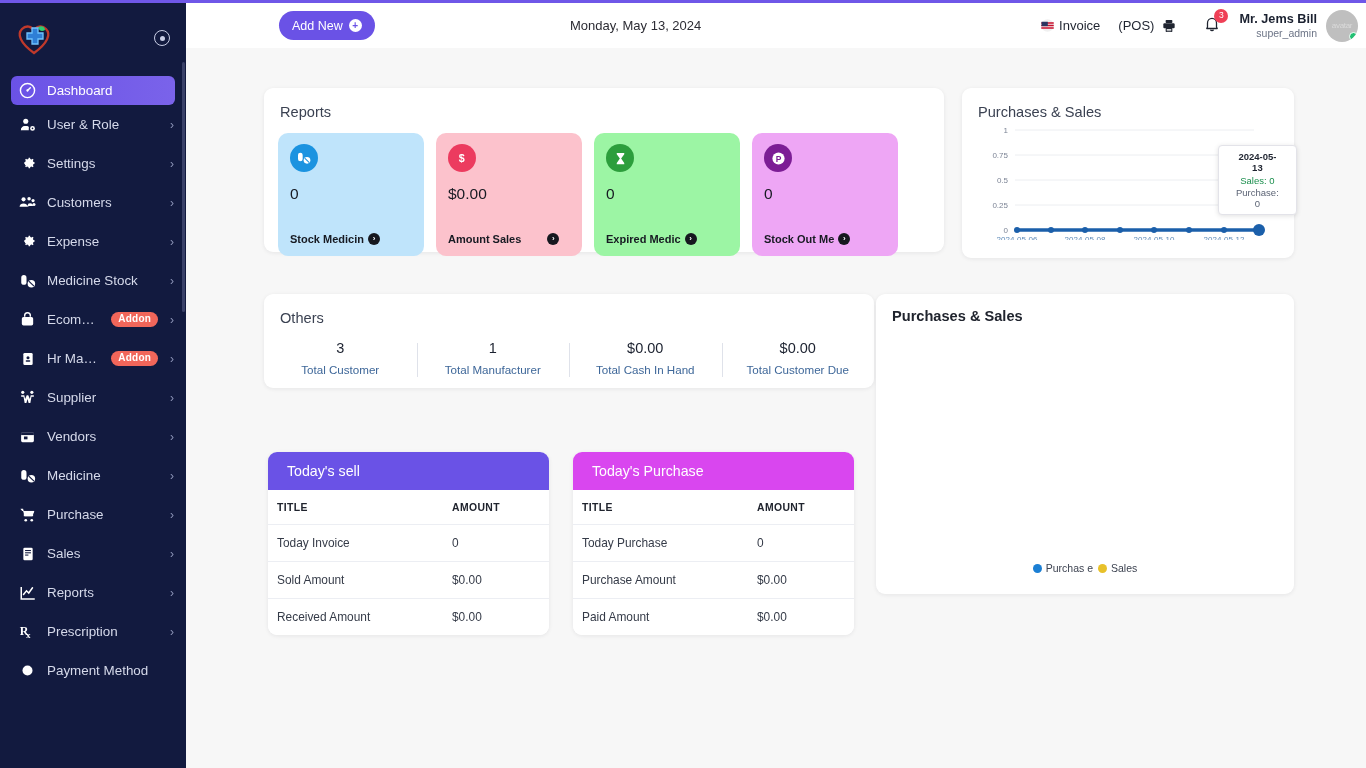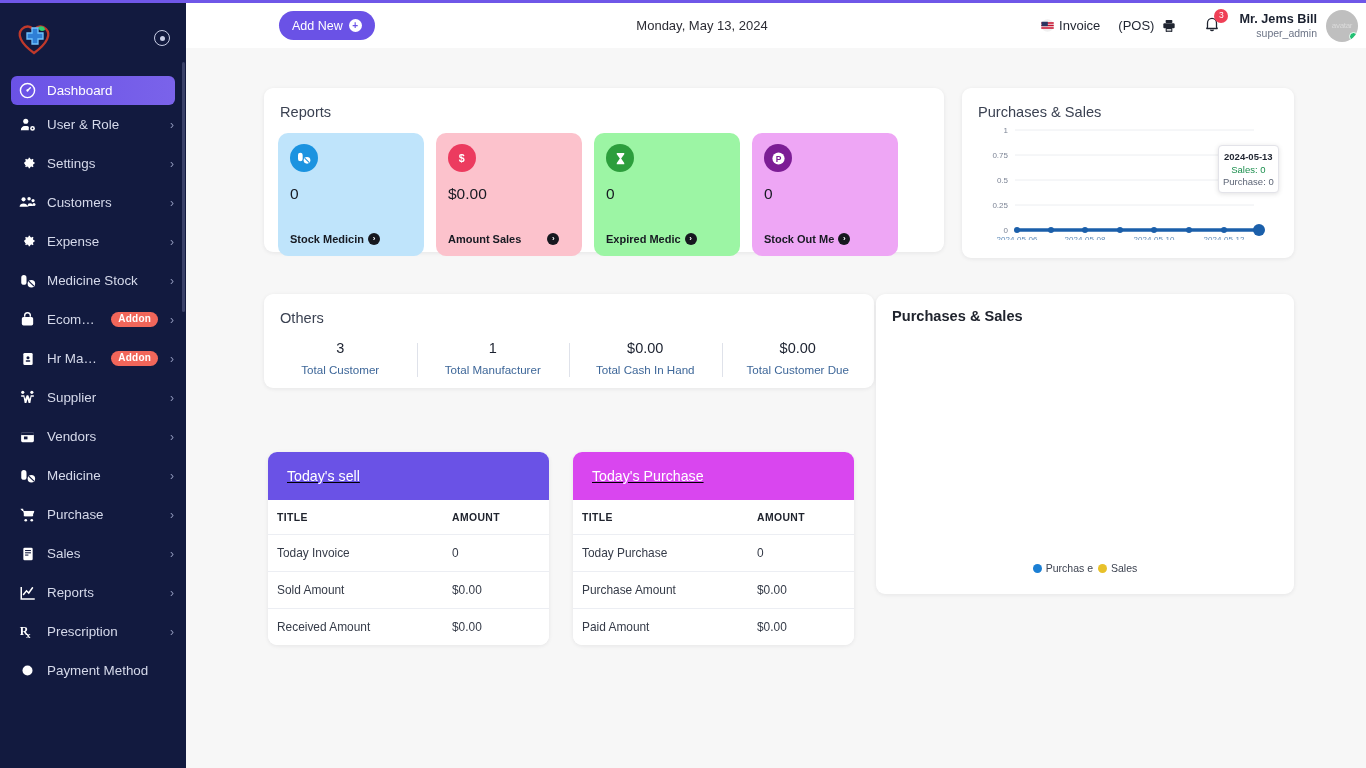--- a/index.html
+++ b/index.html
@@ -73,21 +73,21 @@
     border-radius: 18px; height: 29px; padding: 0 13px; font-size: 12.5px;
     display: flex; align-items: center; gap: 6px; cursor: pointer;
     font-family: "Liberation Sans", sans-serif;
   }
   .add-new .plus-circle {
     width: 13px; height: 13px; border-radius: 50%; background: #fff; color: #6a52e6;
     font-size: 10px; display: flex; align-items: center; justify-content: center;
     line-height: 1; font-weight: bold;
   }
   .hdr-date {
-    position: absolute; left: 366px; width: 300px; text-align: center;
+    position: absolute; left: 384px; width: 300px; text-align: left;
     font-size: 13px; color: #2c2c34;
   }
   .hdr-right {
     position: absolute; right: 0; top: 0; height: 45px; display: flex;
     align-items: center; gap: 0; padding-right: 8px;
   }
   .lang {
     display: flex; align-items: center; gap: 4px; font-size: 13px; color: #1f2430;
     cursor: pointer; margin-right: 18px;
   }
@@ -149,21 +149,21 @@
     width: 12px; height: 12px; border-radius: 50%; background: #16181f; color: #fff;
     font-size: 8px; display: flex; align-items: center; justify-content: center;
     flex: 0 0 12px; line-height: 1;
   }
 
   
   .line-card { position: absolute; left: 776px; top: 40px; width: 332px; height: 170px; }
   .chartwrap { position: relative; width: 332px; height: 120px; }
   .tooltip {
     position: absolute; left: 256px; top: 25px; background: #fff;
-    border: 1px solid #e3e3e9; border-radius: 4px; padding: 5px 4px;
+    border: 1px solid #e3e3e9; border-radius: 4px; padding: 5px 17px;
     box-shadow: 0 1px 5px rgba(0,0,0,.12); text-align: center; z-index: 5;
   }
   .tt-date { font-size: 9.5px; font-weight: bold; color: #1f2430; }
   .tt-sales { font-size: 9.5px; color: #1c8f4e; margin-top: 2px; }
   .tt-purchase { font-size: 9.5px; color: #5c6475; margin-top: 1px; }
 
   
   .others-card { position: absolute; left: 78px; top: 246px; width: 610px; height: 94px; }
   .others-row { display: flex; padding-top: 14px; }
   .other-col { flex: 1 1 0; text-align: center; position: relative; }
@@ -171,21 +171,21 @@
     content: ""; position: absolute; left: 0; top: 3px; width: 1px; height: 34px;
     background: #dfe2ea;
   }
   .other-val { font-size: 14.5px; color: #1c2230; }
   .other-lbl { font-size: 11.6px; color: #3e6799; margin-top: 7px; }
 
   
   .tbl-card { position: absolute; width: 281px; top: 404px; overflow: hidden; }
   .tbl-sell { left: 82px; }
   .tbl-purchase { left: 387px; }
-  .tbl-head { height: 48px; display: flex; align-items: center; padding-left: 19px; text-decoration: underline; }
+  .tbl-head { height: 38px; display: flex; align-items: center; padding-left: 19px; }
   .tbl-head.sell { background: #6a52e6; }
   .tbl-head.purchase { background: #d946ef; }
   .tbl-head span { color: #fff; font-size: 14.2px; }
   table { width: 100%; border-collapse: collapse; background: #fff; }
   th {
     text-align: left; font-size: 10.4px; color: #20242e; letter-spacing: .4px;
     padding: 12px 0 11px 9px; border-bottom: 1px solid #eceef3; font-weight: bold;
   }
   td {
     font-size: 11.9px; color: #353b48; padding: 11px 0 11px 9px;

